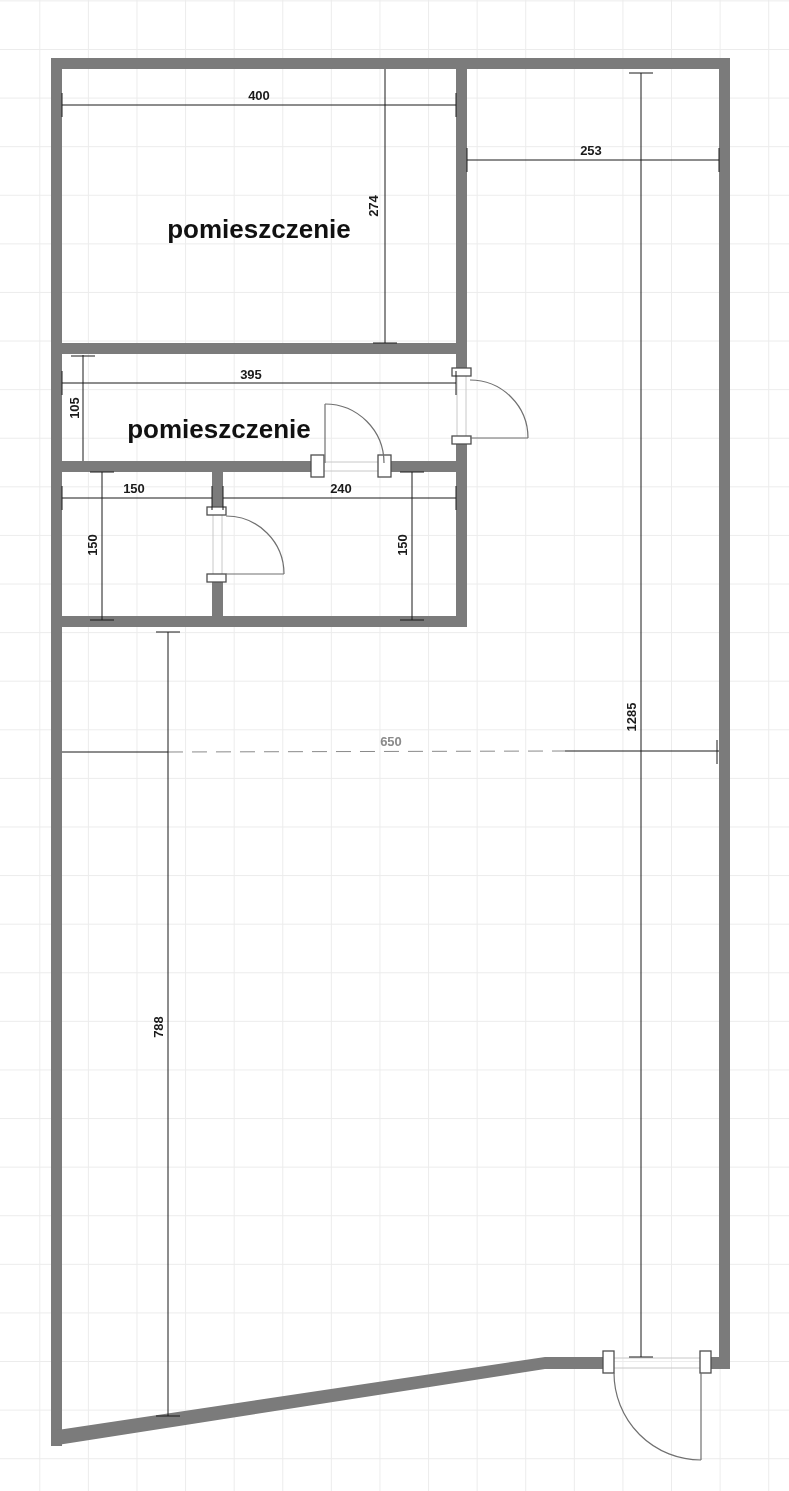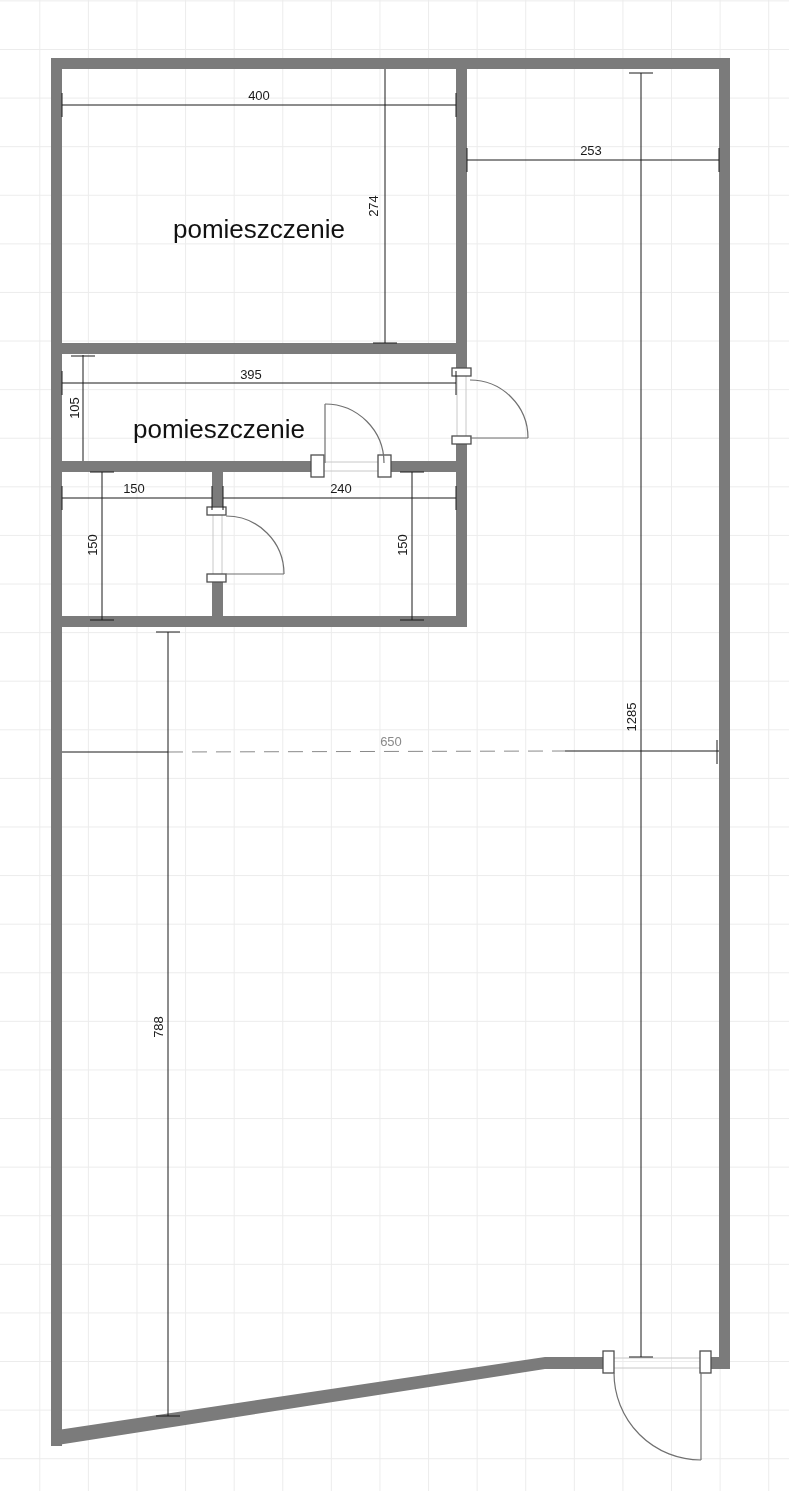--- a/index.html
+++ b/index.html
@@ -6,20 +6,21 @@
   .plan{
     position:relative;
     width:789px;height:1491px;
     overflow:hidden;
     background-color:#fff;
     background-image:
       linear-gradient(to right, var(--grid,#ececec) 1px, transparent 1px),
       linear-gradient(to bottom, var(--grid,#ececec) 1px, transparent 1px);
     background-size:48.6px 48.6px;
     background-position:-9.3px 0.4px;
+    font-weight:bold;
   }
   svg{position:absolute;left:0;top:0;}
   .wall{fill:var(--wall,#7b7b7b);stroke:none;}
   .jamb{fill:#ffffff;stroke:var(--jamb_border,#4f4f4f);stroke-width:1.3;}
   .dim{stroke:var(--dim,#1a1a1a);stroke-width:1;fill:none;}
   .dim-faded{stroke:var(--dim_faded,#8a8a8a);stroke-width:1;fill:none;stroke-dasharray:15 9;}
   .threshold{stroke:var(--threshold,#c8c8c8);stroke-width:1;fill:none;}
   .door{stroke:var(--door,#707070);stroke-width:1.2;fill:none;}
   text.dim-label{
     font-family:"Liberation Sans", sans-serif;

